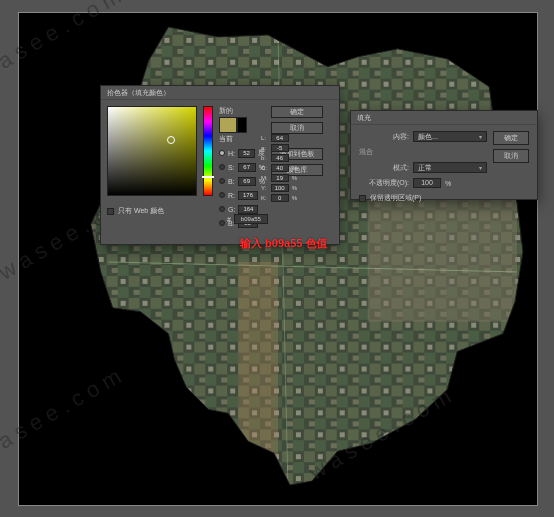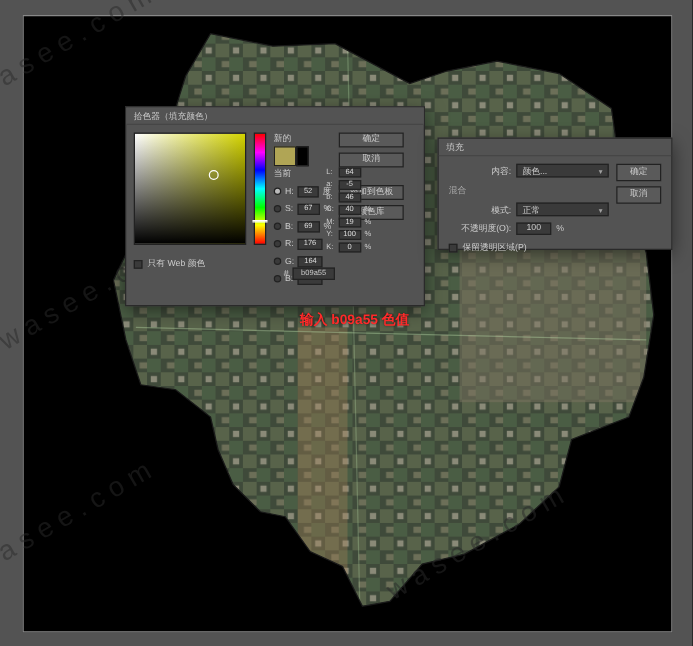--- a/index.html
+++ b/index.html
@@ -49,21 +49,21 @@
   .fd-left { flex: 1; display: flex; flex-direction: column; gap: 5px; }
   .fd-row { display: flex; align-items: center; gap: 4px; }
   .fd-label { width: 50px; text-align: right; }
   .fd-select { flex: 1; height: 11px; background: #3a3a3a; border: 1px solid #222; display: flex; align-items: center; padding: 0 4px; justify-content: space-between; }
   .fd-select .arr { font-size: 6px; opacity: .7; }
   .fd-input { width: 28px; height: 10px; background: #3a3a3a; border: 1px solid #222; text-align: center; line-height: 8px; }
   .fd-right { width: 36px; display: flex; flex-direction: column; gap: 4px; }
   .fd-btn { height: 14px; background: #5a5a5a; border: 1px solid #222; text-align: center; line-height: 12px; cursor: pointer; }
   .fd-section { font-size: 7px; color: #aaa; }
 
-  .annot { position: absolute; left: 240px; top: 248px; color: #ff2a2a; font-size: 11px; font-weight: bold; text-shadow: 0 0 2px rgba(0,0,0,.6); }
+  .annot { position: absolute; left: 240px; top: 236px; color: #ff2a2a; font-size: 11px; font-weight: bold; text-shadow: 0 0 2px rgba(0,0,0,.6); }
 </style>
 </head>
 <body>
 
 <div class="frame">
   <div class="map">
     <svg viewBox="0 0 520 494">
       <defs>
         <pattern id="tex" width="22" height="22" patternUnits="userSpaceOnUse">
           <rect width="22" height="22" fill="#3f4a3a"></rect>

